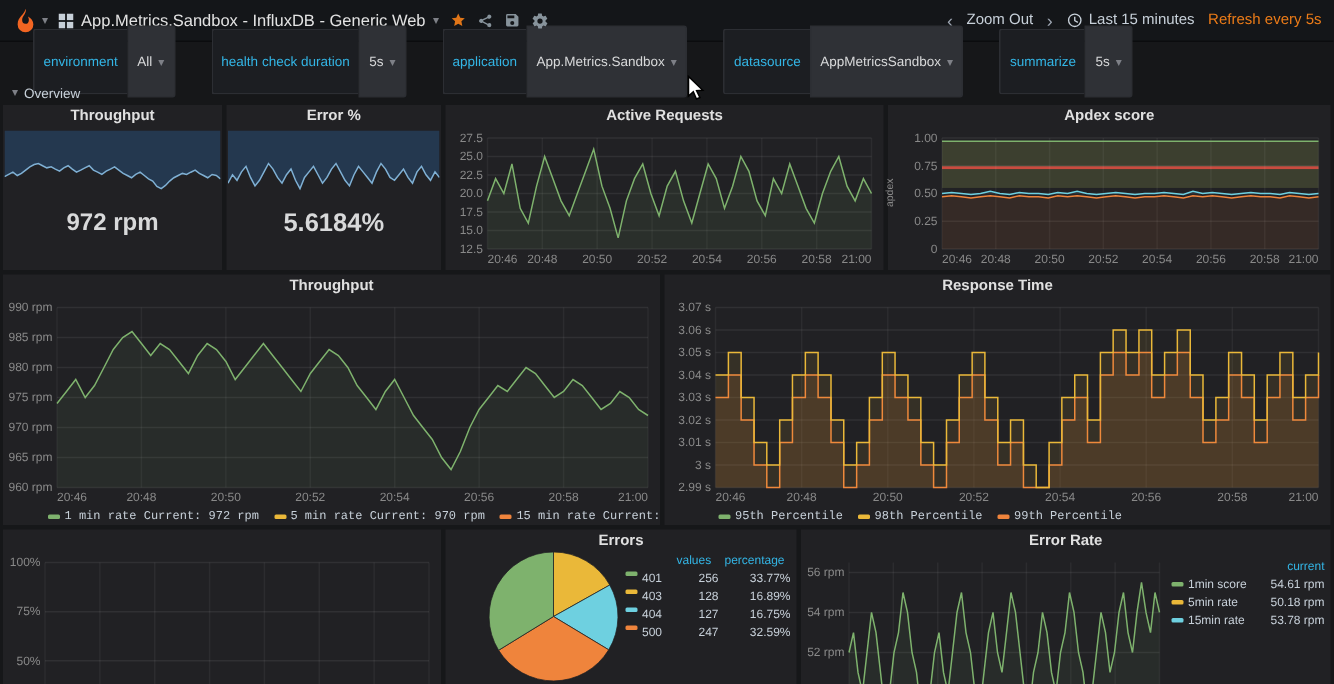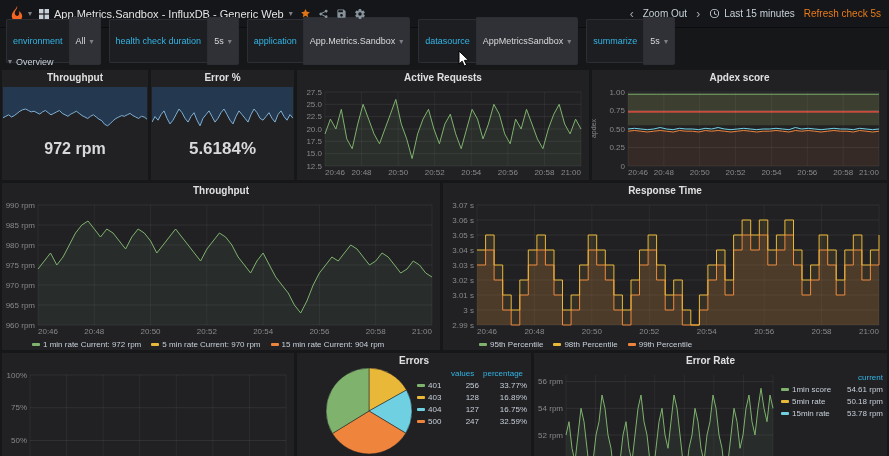--- a/index.html
+++ b/index.html
@@ -26,21 +26,21 @@
   .nav-right { margin-left:auto; display:flex; align-items:center; gap:9px; }
   .nav-btn { color:#c7d0d9; font-size:10px; cursor:pointer; display:flex; align-items:center; gap:4px; white-space:nowrap; }
   .nav-btn.chev { font-size:12px; color:#9fa7b3; }
   .nav-btn.refresh { color:#eb7b18; }
 
   
   .subnav { height:26px; display:flex; align-items:center; padding:0 6px; gap:8px; }
   .var { display:flex; align-items:center; }
   .var-label {
     background:#1c1e22; border:1px solid #2c2e33; border-right:none;
-    color:#33b5e5; font-size:9px; padding:16px 6px; border-radius:2px 0 0 2px; white-space:nowrap;
+    color:#33b5e5; font-size:9px; padding:16px 6px; border-radius:2px 0 0 2px; white-space:nowrap;margin-left:16px;
   }
   .var-value {
     background:#2f3136; border:1px solid #2c2e33; color:#d8d9da; font-size:9px;
     padding:18px 6px; border-radius:0 2px 2px 0; display:flex; align-items:center; gap:4px;
     cursor:pointer; white-space:nowrap;
   }
 
   
   .row-toggle { height:15px; display:flex; align-items:center; gap:4px; padding:0 8px; font-size:9px; color:#c7d0d9; cursor:pointer; }
 
@@ -61,35 +61,35 @@
   .stat-value.big { font-size:16px; }
   .stat-value.mid { font-size:17px; }
   .ylabel {
     position:absolute; left:-8px; top:50%; transform:rotate(-90deg);
     font-size:7px; color:#898989;
   }
 
   
   .legend-inline {
     position:absolute; left:30px; bottom:1px; display:flex; gap:10px;
-    font-size:8px; color:#c7d0d9; white-space:nowrap; align-items:center;
+    font-size:8px; color:#c7d0d9; white-space:nowrap; align-items:center;font-family:Liberation Mono, monospace;
   }
   .legend-inline .li { display:flex; align-items:center; gap:3px; cursor:pointer; }
   .legend-marker { display:inline-block; width:8px; height:3px; border-radius:1px; }
   .legend-table {
     position:absolute; top:20px; right:4px; width:102px; font-size:8px; color:#c7d0d9;
   }
   .legend-table .hdr { text-align:right; color:#33b5e5; margin-bottom:3px; }
   .legend-table .row { display:flex; align-items:center; gap:3px; margin-bottom:3px; cursor:pointer; }
   .legend-table .row .lbl { flex:1; }
   .pie-box { position:absolute; left:28px; top:14px; width:88px; height:88px; }
   .pie-legend { position:absolute; left:120px; right:4px; top:16px; font-size:8px; color:#c7d0d9; }
   .pie-legend .grid { display:grid; grid-template-columns:1fr 28px 44px; gap:3px 4px; align-items:center; }
   .pie-legend .h { color:#33b5e5; text-align:left; }
-  .pie-legend .cell-label { display:flex; align-items:center; gap:3px; cursor:pointer; }
+  .pie-legend .cell-label { display:flex; align-items:flex-start; gap:3px; cursor:pointer; }
   .pie-legend .num { text-align:right; }
 
   .cursor { position:absolute; left:458px; top:50px; z-index:20; pointer-events:none; }
 </style>
 </head>
 <body>
 
 <div class="screen">
 
   <header class="navbar">
@@ -138,21 +138,21 @@
       <span class="nav-btn">Zoom Out</span>
       <span class="nav-btn chev">›</span>
       <span class="nav-btn">
         <span style="display:flex">
           <svg width="11" height="11" viewBox="0 0 24 24">
               <path fill="#c7d0d9" d="M12 2a10 10 0 1 0 .001 20.001A10 10 0 0 0 12 2zm0 18a8 8 0 1 1 0-16 8 8 0 0 1 0 16zm1-13h-2v6l5 3 1-1.7-4-2.3V7z"></path>
             </svg>
         </span>
         <span>Last 15 minutes</span>
       </span>
-      <span class="nav-btn refresh">Refresh check 5s</span>
+      <span class="nav-btn refresh">Refresh every 5s</span>
     </div>
   </header>
 
   <div class="subnav">
     <div class="var">
       <span class="var-label">environment</span>
       <span class="var-value">
         <span>All</span>
         <span class="caret">▾</span>
       </span>

